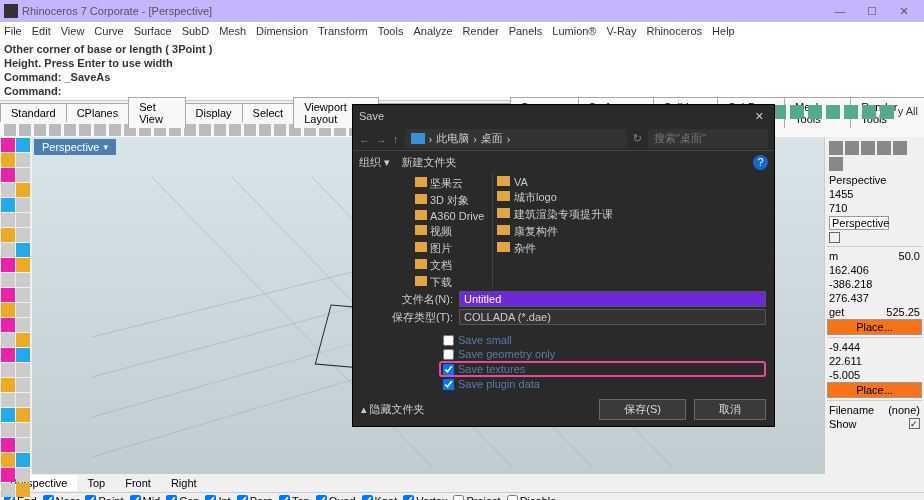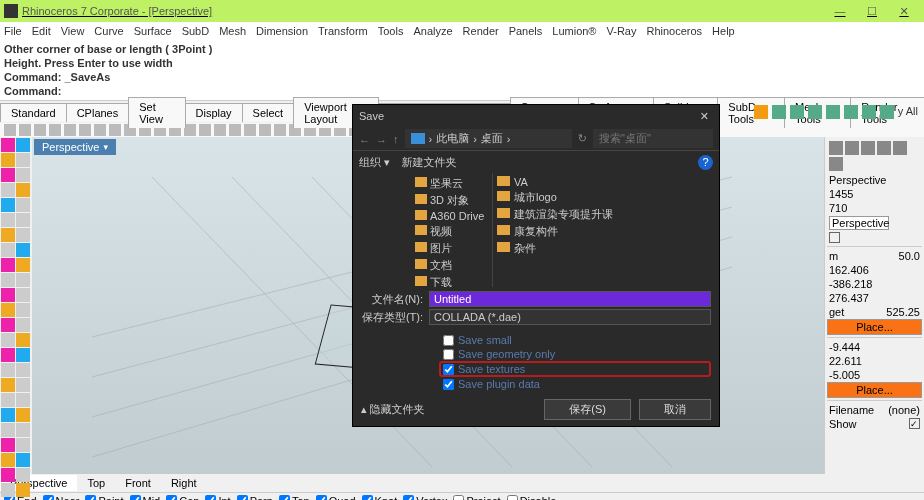--- a/index.html
+++ b/index.html
@@ -1,18 +1,18 @@
 <!DOCTYPE html>
 <html><head>
 <meta charset="utf-8">
 <style>
   * { box-sizing: border-box; margin: 0; padding: 0; font-family: "Segoe UI", Arial, sans-serif; font-size: 11px; }
   body { background: #f0f0f0; width: 924px; height: 500px; overflow: hidden; position: relative; }
 
-  .titlebar { height: 22px; background: #bef264; display: flex; align-items: center; padding: 0 4px; text-decoration: underline; }
+  .titlebar { height: 22px; background: #c4b5fd; display: flex; align-items: center; padding: 0 4px; }
   .titlebar .icon { width: 14px; height: 14px; background: #333; margin-right: 4px; }
   .titlebar .title { flex: 1; color: #555; }
   .titlebar .winbtn { width: 32px; text-align: center; color: #555; }
 
   .menubar { height: 18px; background: #fff; display: flex; align-items: center; padding: 0 4px; gap: 10px; color: #333; }
   .menubar span { white-space: nowrap; }
 
   .cmdarea { background: #fff; border-bottom: 1px solid #ccc; padding: 2px 4px; color: #333; }
   .cmdarea div { line-height: 14px; font-weight: bold; }
 
@@ -50,48 +50,48 @@
 
   .viewtabs { height: 18px; background: #f0f0f0; display: flex; align-items: center; }
   .viewtabs span { padding: 2px 10px; }
   .viewtabs span.active { background: #fff; }
 
   .optbar { height: 16px; background: #f0f0f0; display: flex; align-items: center; gap: 6px; padding: 0 4px; border-top: 1px solid #ccc; }
   .optbar label { display: flex; align-items: center; gap: 2px; }
   .optbar input { width: 11px; height: 11px; }
 
   
-  .dialog { position: absolute; left: 352px; top: 104px; width: 368px; height: 323px; background: #2a2a2a; color: #ccc; border: 1px solid #000; z-index: 100; display: flex; flex-direction: column; }
+  .dialog { position: absolute; left: 352px; top: 104px; width: 423px; height: 323px; background: #2a2a2a; color: #ccc; border: 1px solid #000; z-index: 100; display: flex; flex-direction: column; }
   .dlg-title { height: 22px; background: #2a2a2a; display: flex; align-items: center; padding: 0 6px; }
   .dlg-title .t { flex: 1; }
   .dlg-title .x { color: #ccc; padding: 0 4px; }
   .dlg-nav { height: 24px; display: flex; align-items: center; gap: 6px; padding: 0 6px; border-bottom: 1px solid #444; }
   .dlg-nav .arrow { color: #888; }
   .dlg-nav .path { flex: 1; background: #333; padding: 2px 6px; display: flex; align-items: center; gap: 4px; }
   .dlg-nav .pc { width: 14px; height: 11px; background: #3a8fd9; display: inline-block; }
   .dlg-nav .search { width: 120px; background: #333; padding: 2px 6px; color: #777; }
   .dlg-org { height: 22px; display: flex; align-items: center; padding: 0 6px; gap: 12px; }
   .dlg-org .help { margin-left: auto; width: 15px; height: 15px; background: #1a64d2; border-radius: 50%; color: #fff; text-align: center; line-height: 15px; }
   .dlg-body { flex: 1; display: flex; background: #2a2a2a; overflow: hidden; padding-left: 44px; }
   .dlg-tree { width: 95px; padding: 2px 4px; overflow: hidden; }
   .dlg-tree div { padding: 1px 0 1px 14px; white-space: nowrap; }
   .dlg-tree .fic { width: 12px; height: 10px; display: inline-block; margin-right: 3px; background: #e2a53f; }
   .dlg-list { flex: 1; padding: 2px 4px; border-left: 1px solid #444; }
   .dlg-list div { padding: 1px 0; }
   .dlg-list .fic { width: 13px; height: 10px; display: inline-block; margin-right: 4px; background: #e2a53f; }
-  .dlg-fields { padding: 4px 8px; }
+  .dlg-fields { padding: 4px 8px; margin-left: 30px; }
   .dlg-fields .fr { display: flex; align-items: center; gap: 6px; margin-bottom: 2px; }
   .dlg-fields label { width: 62px; text-align: right; }
   .dlg-fields .inp { flex: 1; background: #333; border: 1px solid #555; padding: 1px 4px; color: #8ab4f8; }
   .dlg-fields .inp.sel { background: #6d28d9; color: #fff; }
   .dlg-fields .dd { flex: 1; background: #333; border: 1px solid #555; padding: 1px 4px; color: #ccc; }
   .dlg-opts { padding: 2px 8px 2px 90px; }
   .dlg-opts div { display: flex; align-items: center; gap: 4px; color: #5a7aad; padding: 1px 0; }
   .dlg-opts input { width: 11px; height: 11px; }
-  .dlg-opts .red { border: 2px solid #b91c1c; border-radius: 3px; padding: 0 20px 0 2px; margin-left: -4px; }
+  .dlg-opts .red { border: 2px solid #ec4899; border-radius: 3px; padding: 0 20px 0 2px; margin-left: -4px; }
   .dlg-bottom { display: flex; align-items: center; padding: 6px 8px; gap: 8px; }
   .dlg-bottom .hide { color: #ccc; text-align: right; }
   .dlg-bottom .sp { flex: 1; }
   .dlg-bottom .btn { background: #3a3a3a; border: 1px solid #666; padding: 2px 24px; color: #ddd; }
 
   svg.grid { position: absolute; top: 0; left: 0; width: 100%; height: 100%; }
 </style>
 </head>
 <body>
 

